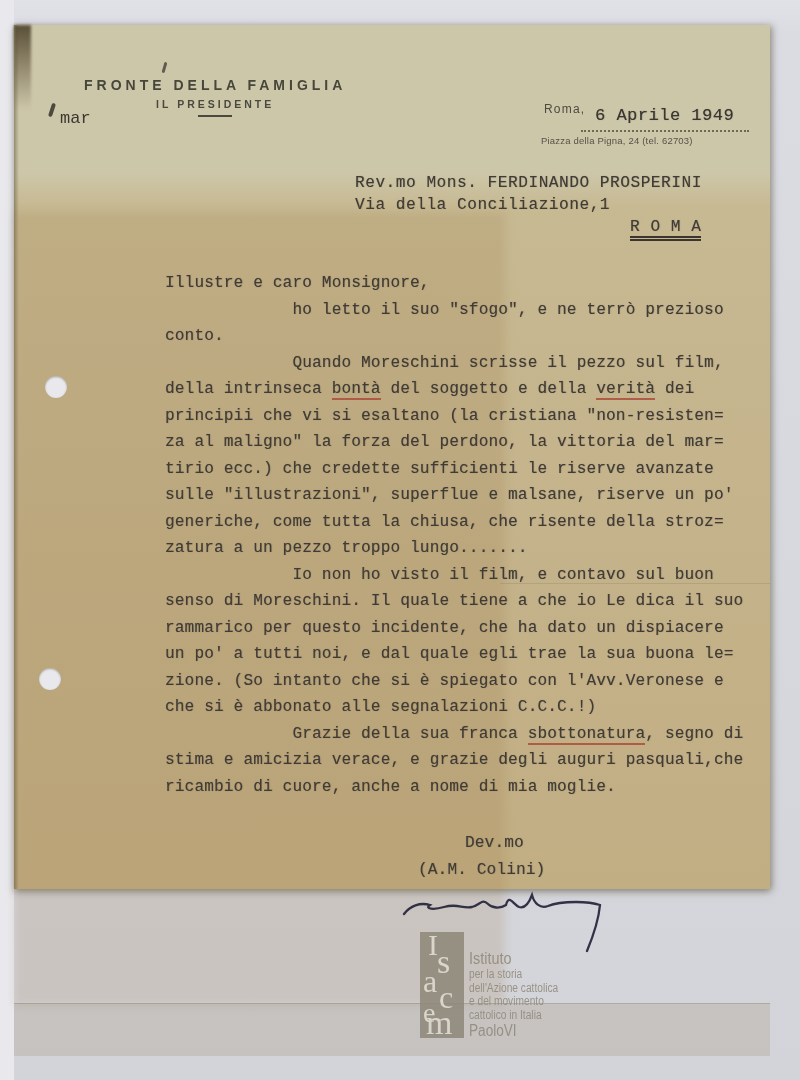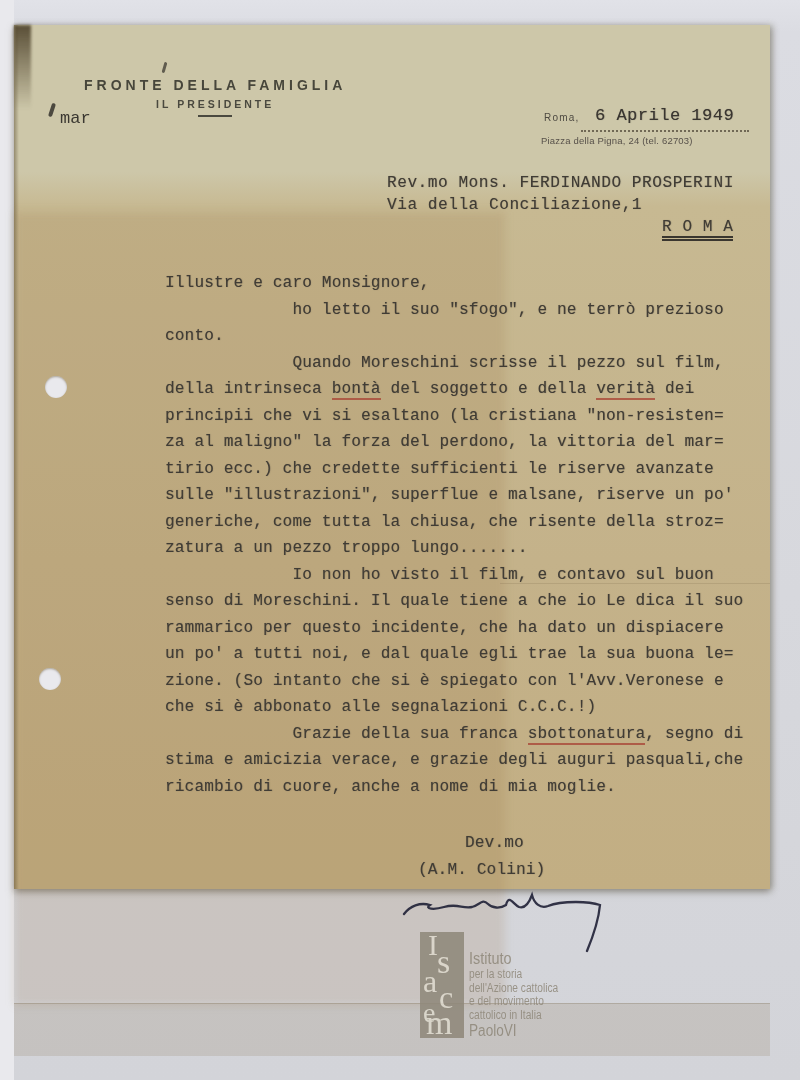--- a/index.html
+++ b/index.html
@@ -36,36 +36,36 @@
 
   
   .letterhead{position:absolute;left:70px;top:52px;z-index:3;}
   .lh-org{font-size:14px;font-weight:600;letter-spacing:4px;color:#47463b;}
   .lh-role{margin-top:5px;text-align:center;font-size:10.5px;font-weight:600;letter-spacing:3px;color:#4a493f;}
   .lh-rule{width:34px;height:2px;background:#4a493f;margin:5px auto 0 auto;}
   .mar-note{position:absolute;left:46px;top:84px;z-index:3;
     font:17px "Liberation Mono","DejaVu Sans Mono",monospace;color:#3b3831;}
 
   
-  .city-label{position:absolute;left:530px;top:87px;z-index:3;
-    font-size:10px;letter-spacing:1.2px;color:#4e4a42;}
+  .city-label{position:absolute;left:530px;top:77px;z-index:3;
+    font-size:12px;letter-spacing:1.2px;color:#4e4a42;}
   .date-field{position:absolute;left:567px;top:79px;width:168px;height:26px;z-index:3;
     border-bottom:2px dotted rgba(80,72,58,0.75);}
   .date-text{position:absolute;left:14px;top:2px;white-space:pre;
     font:17px "Liberation Mono","DejaVu Sans Mono",monospace;letter-spacing:0.5px;color:#393530;
     text-shadow:0.4px 0.4px 0.8px rgba(57,53,48,0.55);}
   .street-label{position:absolute;left:527px;top:110px;z-index:3;
     font-size:9.5px;letter-spacing:0.2px;color:#57514a;}
 
   
   .typed{font:16px/26.5px "Liberation Mono","DejaVu Sans Mono",monospace;
     letter-spacing:0.2px;color:#403c35;white-space:pre;
     text-shadow:0.4px 0.4px 0.8px rgba(64,60,53,0.5);}
   .recipient{position:absolute;left:341px;top:148px;z-index:3;}
-  .recipient .typed{line-height:21.5px;letter-spacing:0.6px;margin-left:32px;}
+  .recipient .typed{line-height:21.5px;letter-spacing:0.6px;}
   .roma-wrap{padding-left:275px;margin-top:1px;}
   .roma{border-bottom:5px double #3a362f;padding-bottom:0px;}
   .body-lines{position:absolute;left:151px;top:245px;z-index:3;}
   .red-underline{border-bottom:2px solid rgba(170,77,60,0.85);}
   .valediction{position:absolute;left:451px;top:805px;z-index:3;}
   .signer-name{position:absolute;left:404px;top:832px;z-index:3;}
 
   
   .signature{position:absolute;left:386px;top:853px;width:220px;height:78px;z-index:6;}
   .signature path{fill:none;stroke:#23243a;stroke-width:2.3;stroke-linecap:round;opacity:0.92;}

